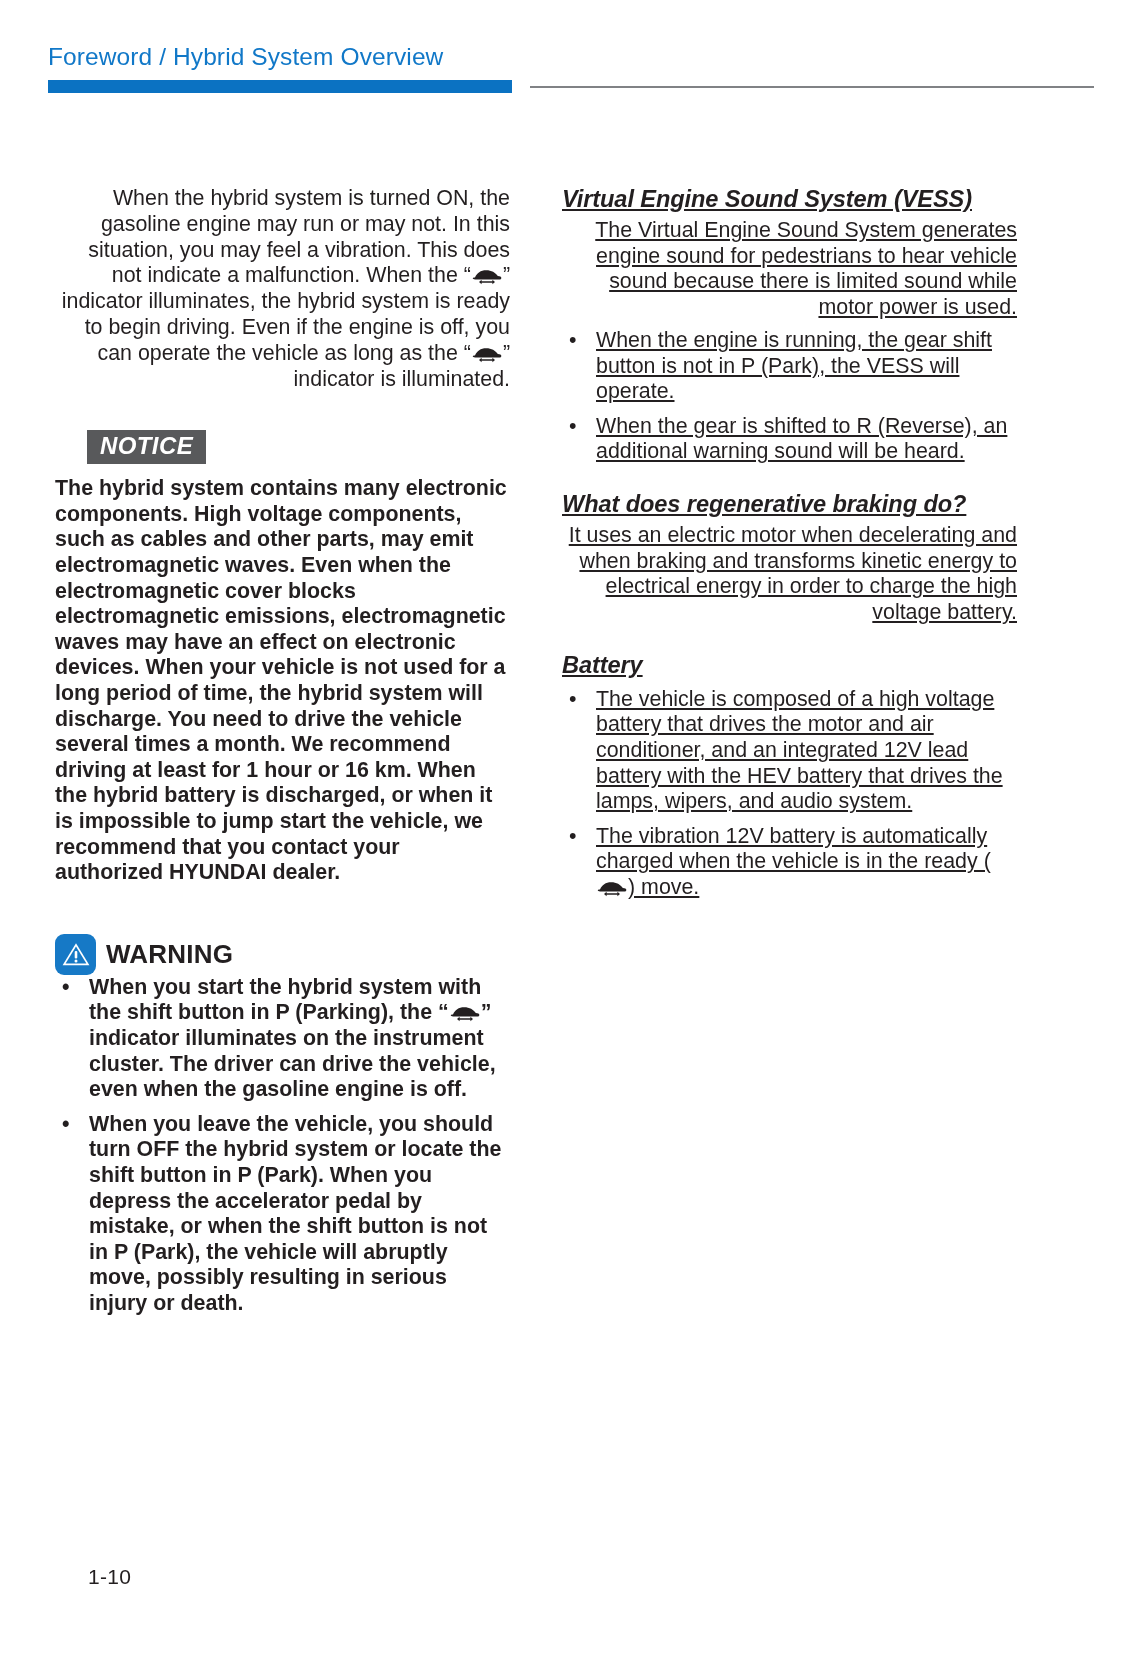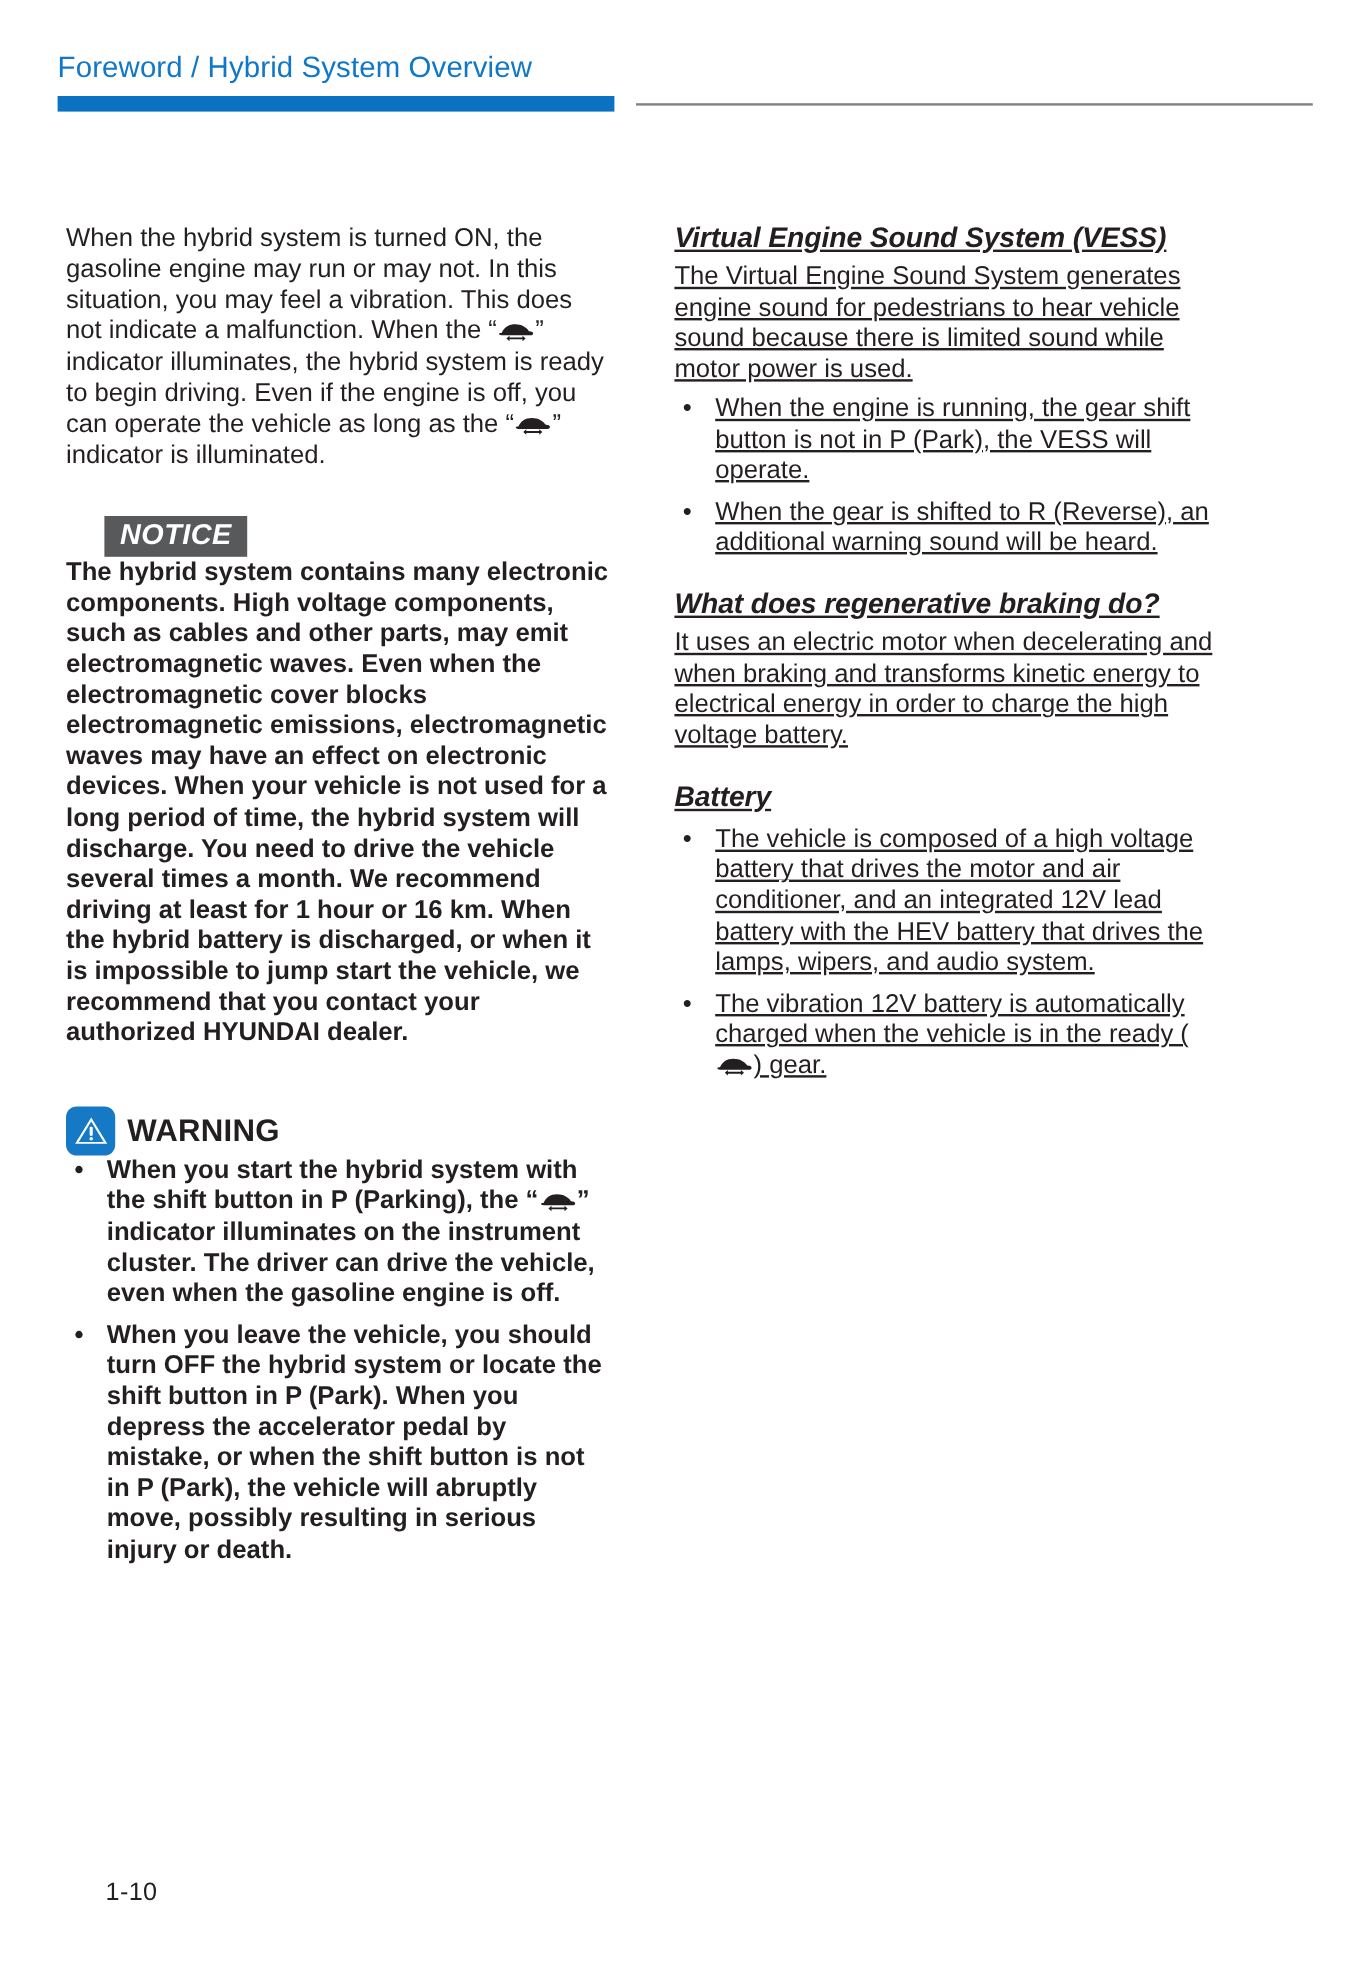--- a/index.html
+++ b/index.html
@@ -64,20 +64,21 @@
     width: 455px;
   }
   .col-left  { left: 55px; }
   .col-right { left: 562px; text-decoration: underline; }
 
   .body-text {
     font-size: 21.4px;
     line-height: 25.8px;
     color: #231f20;
     margin: 0;
+    text-align: right;
   }
 
   .para { margin: 0 0 0 0; }
 
   
   .car-icon {
     display: inline-block;
     width: 30px;
     height: 19px;
     position: relative;
@@ -94,20 +95,21 @@
     color: #ffffff;
     font-style: italic;
     font-weight: bold;
     font-size: 24px;
     letter-spacing: 0.4px;
     padding: 3px 13px 5px 13px;
     line-height: 1.08;
     margin-left: 32px;
   }
   .notice-body {
+    margin-top: 12px;
     font-weight: bold;
     font-size: 21.4px;
     line-height: 25.6px;
     color: #231f20;
   }
 
   
   .warning-wrap { margin-top: 48px; }
   .warning-head {
     display: flex;
@@ -267,21 +269,21 @@
       <ul class="bullets" style="margin-top:7px;">
         <li>
           <span class="dot">•</span><span>The vehicle is composed of a high voltage battery that drives the motor and air conditioner, and an integrated 12V lead battery with the HEV battery that drives the lamps, wipers, and audio system.</span>
         </li>
         <li>
           <span class="dot">•</span><span>The vibration 12V battery is automatically charged when the vehicle is in the ready (</span><span class="car-icon">
             <svg viewBox="0 0 30 19" width="30" height="19" aria-hidden="true">
               <path d="M3.0 10.4 C5.0 6.0 8.6 3.3 14.2 3.3 C19.6 3.3 23.4 5.6 25.8 9.0 L27.4 9.2 C28.6 9.4 29.3 10.0 29.3 10.9 C29.3 11.9 28.5 12.4 27.2 12.4 L3.1 12.4 C1.6 12.4 0.8 11.9 0.8 11.2 C0.8 10.7 1.3 10.4 3.0 10.4 Z" fill="#231f20"></path>
               <path d="M7.0 15.0 L9.6 12.7 L9.6 14.2 L20.4 14.2 L20.4 12.7 L23.0 15.0 L20.4 17.3 L20.4 15.8 L9.6 15.8 L9.6 17.3 Z" fill="#231f20"></path>
             </svg>
-          </span><span>) gear.</span>
+          </span><span>) move.</span>
         </li>
       </ul>
     </div>
   </div>
 
   <div class="page-number">1-10</div>
 
 </div>
 
 </body></html>

